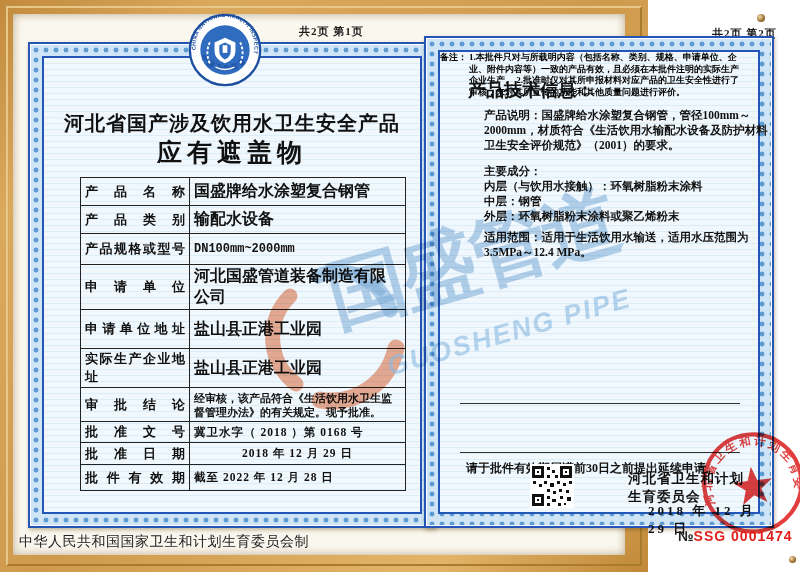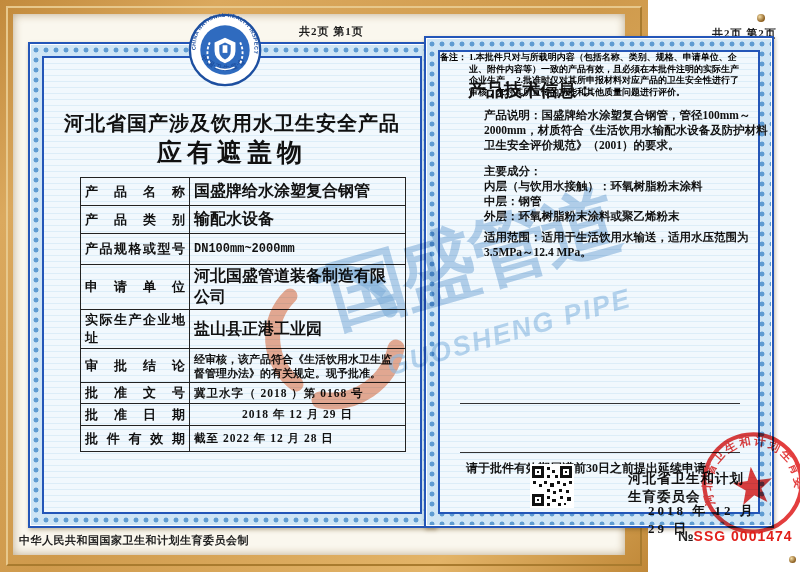--- a/index.html
+++ b/index.html
@@ -31,21 +31,21 @@
   td.val{font-size:16px;font-weight:bold;padding-left:9px;}
   tr.r0 td{height:25px;} tr.r1 td{height:25px;} tr.r2 td{height:28px;}
   tr.r3 td{height:38px;} tr.r4 td{height:36px;} tr.r5 td{height:38px;}
   tr.r6 td{height:36px;} tr.r7 td{height:31px;} tr.r8 td{height:18px;}
   tr.r9 td{height:19px;} tr.r10 td{height:23px;margin-top:10px;}
   tr.r7 td.val{font-size:11px;font-weight:bold;line-height:14px;}
   tr.r8 td.val,tr.r9 td.val,tr.r10 td.val{font-size:11.5px;letter-spacing:1px;}
   tr.r9 td.val{text-align:center;}
   tr.r2 td.val{font-family:"Liberation Mono","DejaVu Sans Mono",monospace;font-size:12px;}
 
-  .footer-made{position:absolute;left:19px;top:533px;font-size:11px;font-weight:bold;color:#222;letter-spacing:.5px;}
+  .footer-made{position:absolute;left:19px;top:533px;font-size:14px;font-weight:normal;color:#222;letter-spacing:.5px;}
   .serial{position:absolute;left:678px;top:528px;font-size:14px;font-weight:bold;font-family:"Liberation Sans","DejaVu Sans",sans-serif;white-space:nowrap;}
   .serial .no{color:#222;} .serial .red{color:#e0201c;letter-spacing:1px;}
 
   
   .p2h{position:absolute;left:28px;top:26px;font-size:18px;font-weight:bold;color:#111;}
   .p2block{position:absolute;color:#111;font-size:11.5px;line-height:15px;font-weight:bold;}
   .desc{left:44px;top:56px;width:286px;}
   .comp{left:44px;top:112px;width:286px;}
   .scope{left:44px;top:178px;width:286px;}
   .notes{left:44px;top:218px;width:288px;}
@@ -95,20 +95,24 @@
                 <td class="lbl">产品类别</td>
                 <td class="val">输配水设备</td>
               </tr>
           <tr class="r2">
                 <td class="lbl">产品规格或型号</td>
                 <td class="val">DN100mm~2000mm</td>
               </tr>
           <tr class="r3">
                 <td class="lbl">申请单位</td>
                 <td class="val">河北国盛管道装备制造有限公司</td>
+              </tr>
+          <tr class="r4">
+                <td class="lbl">申请单位地址</td>
+                <td class="val">盐山县正港工业园</td>
               </tr>
           <tr class="r6">
                 <td class="lbl">实际生产企业地址</td>
                 <td class="val">盐山县正港工业园</td>
               </tr>
           <tr class="r7">
                 <td class="lbl">审批结论</td>
                 <td class="val">经审核，该产品符合《生活饮用水卫生监督管理办法》的有关规定。现予批准。</td>
               </tr>
           <tr class="r8">

